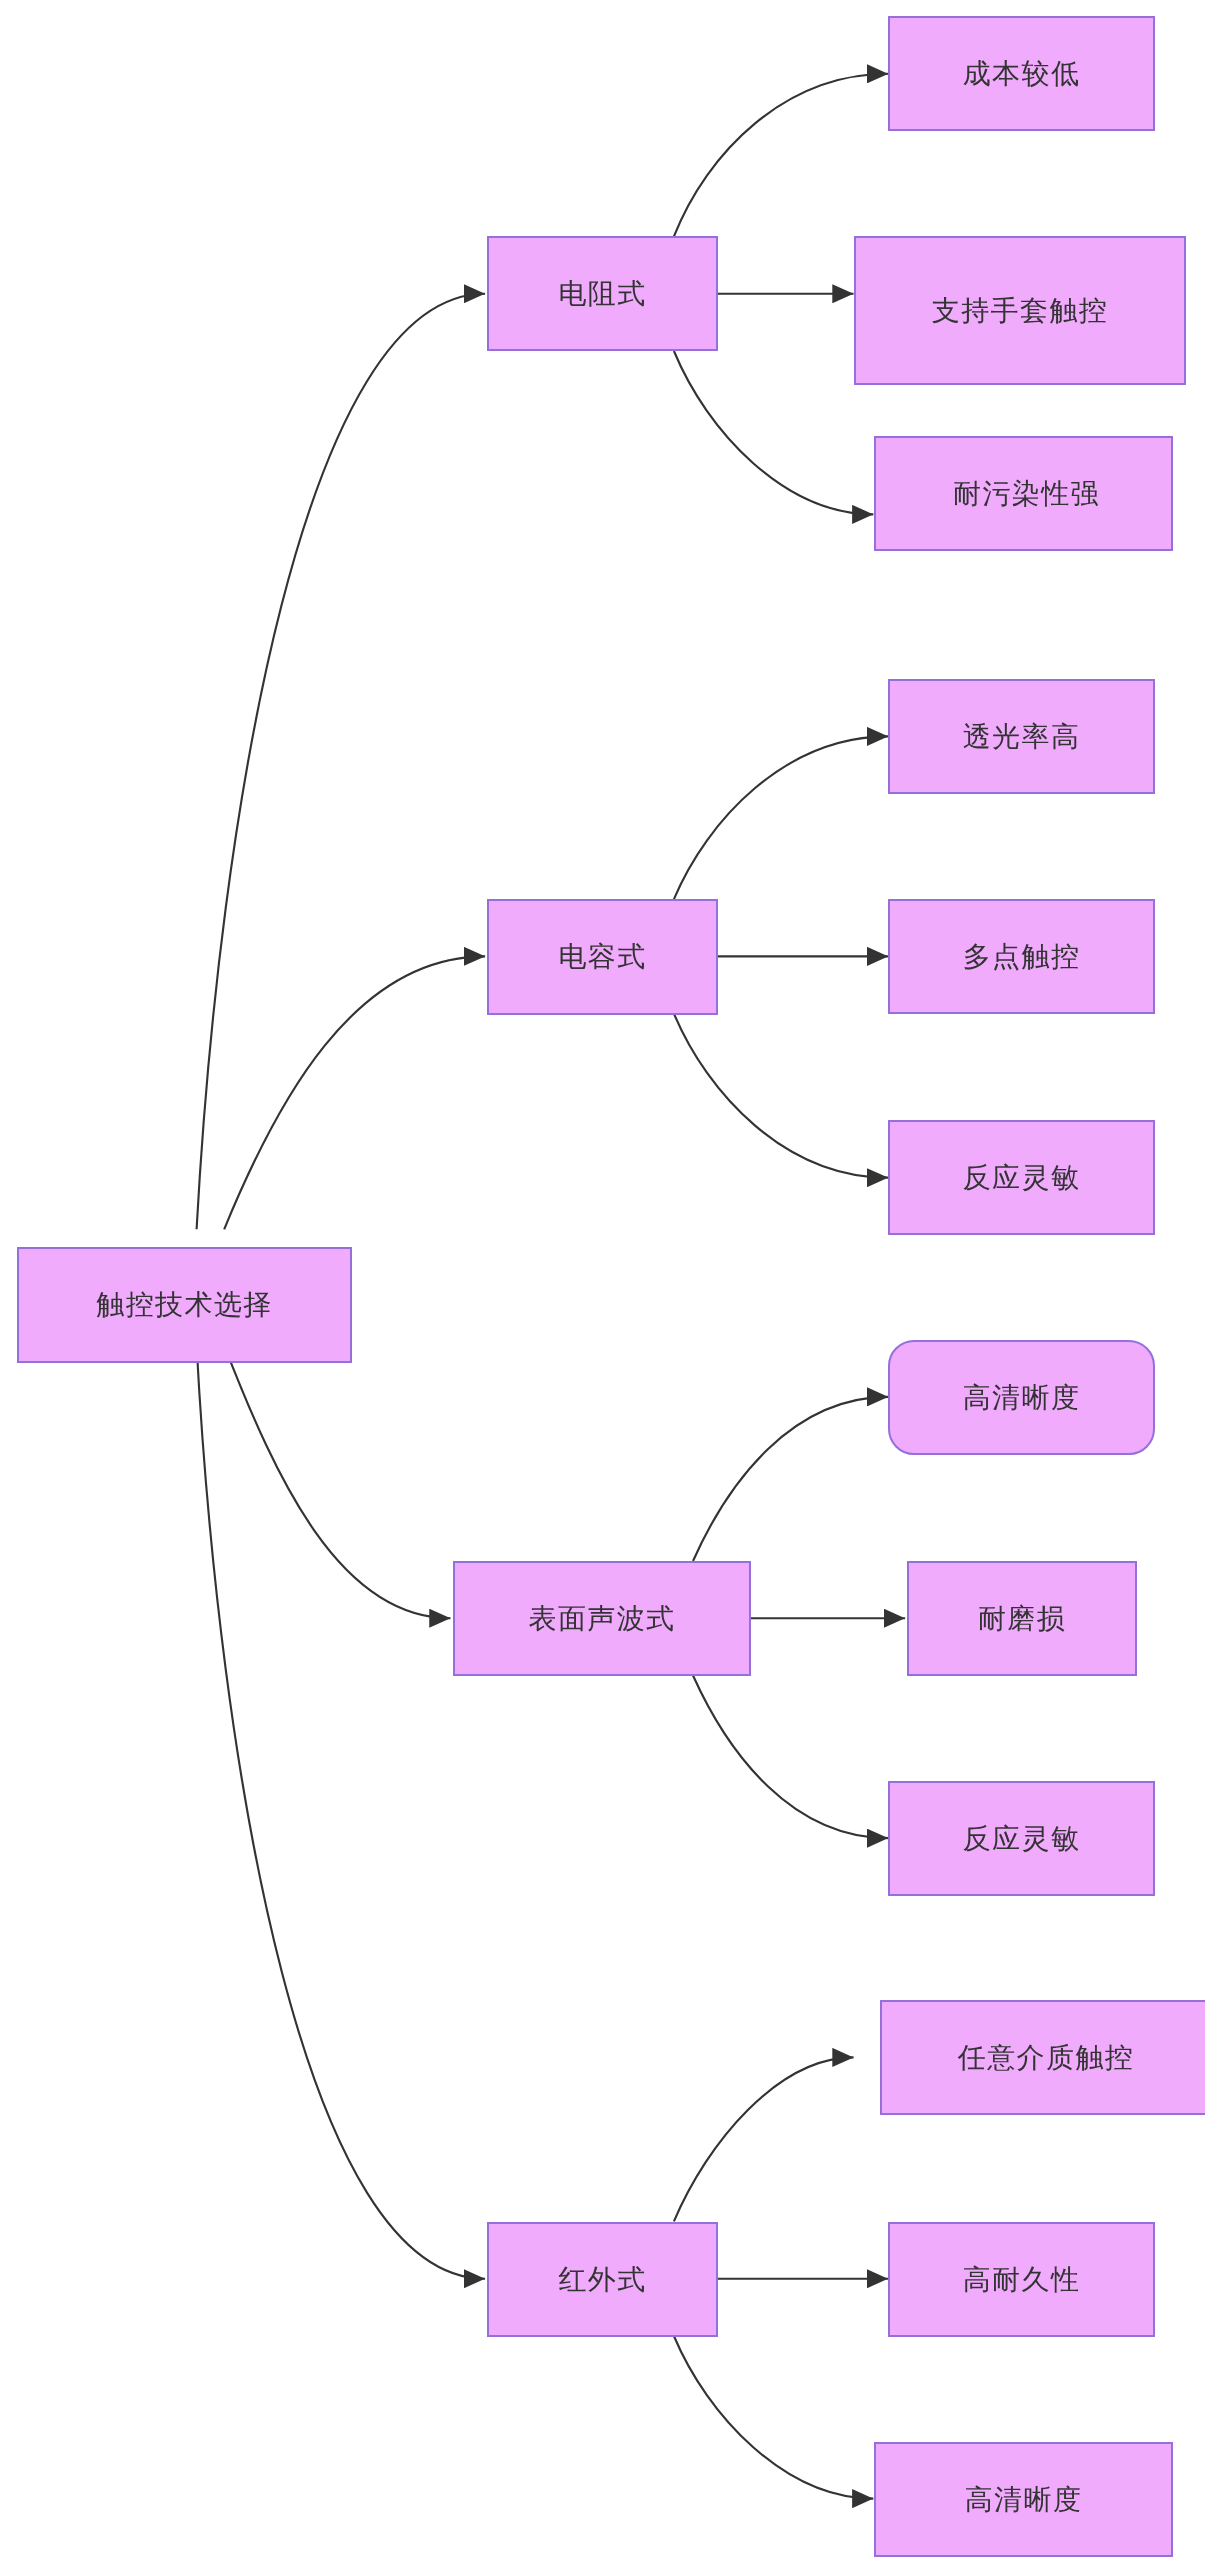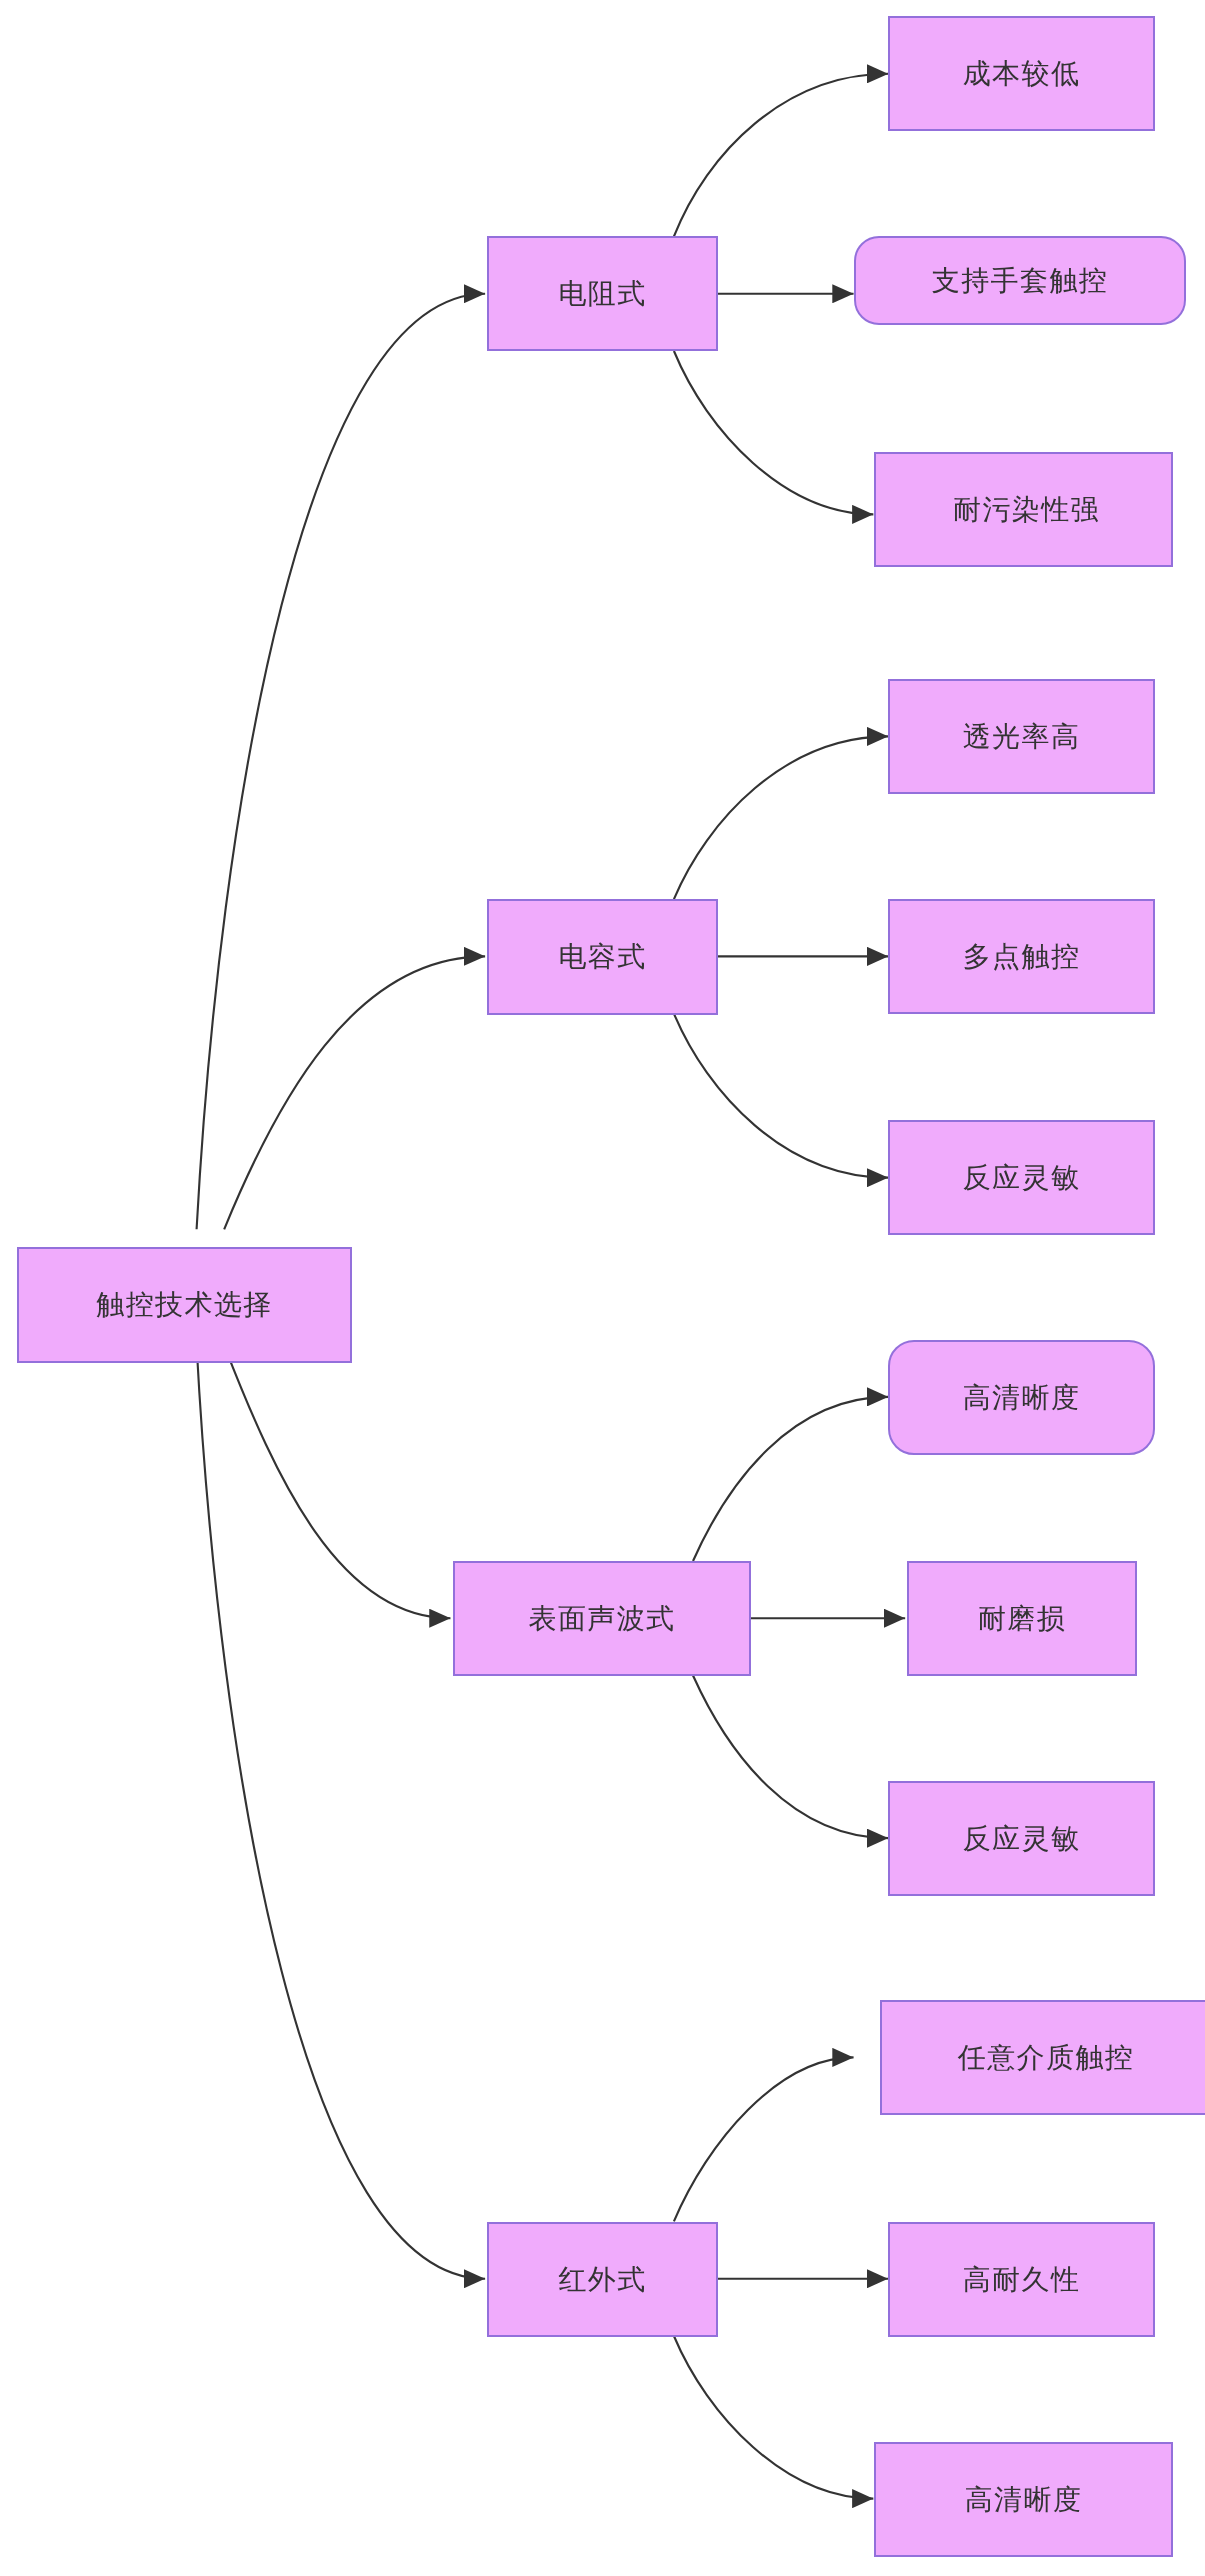--- a/index.html
+++ b/index.html
@@ -75,22 +75,22 @@
   </svg>
 
   <div class="node" style="left:17px; top:1247px; width:335px; height:116px;">触控技术选择</div>
 
   <div class="node" style="left:487px; top:236px; width:231px; height:115px;">电阻式</div>
   <div class="node" style="left:487px; top:899px; width:231px; height:116px;">电容式</div>
   <div class="node" style="left:453px; top:1561px; width:298px; height:115px;">表面声波式</div>
   <div class="node" style="left:487px; top:2222px; width:231px; height:115px;">红外式</div>
 
   <div class="node" style="left:888px; top:16.3px; width:267px; height:115px;">成本较低</div>
-  <div class="node" style="left:854px; top:236px; width:332px; height:89px;border-radius:25px;">支持手套触控</div>
-  <div class="node" style="left:874px; top:452px; width:299px; height:115px;padding-left:6px;">耐污染性强</div>
+  <div class="node" style="left:854px; top:236px; width:332px; height:149px;">支持手套触控</div>
+  <div class="node" style="left:874px; top:436px; width:299px; height:115px;padding-left:6px;">耐污染性强</div>
 
   <div class="node" style="left:888px; top:679px; width:267px; height:115px;">透光率高</div>
   <div class="node" style="left:888px; top:1120px; width:267px; height:115px;">反应灵敏</div>
   <div class="node" style="left:888px; top:899px; width:267px; height:115px;">多点触控</div>
 
   <div class="node" style="left:888px; top:1340px; width:267px; height:115px;border-radius:26px;">高清晰度</div>
   <div class="node" style="left:907px; top:1561px; width:230px; height:115px;">耐磨损</div>
   <div class="node" style="left:888px; top:1781px; width:267px; height:115px;">反应灵敏</div>
 
   <div class="node" style="left:880px; top:2000px; width:332px; height:115px;">任意介质触控</div>

